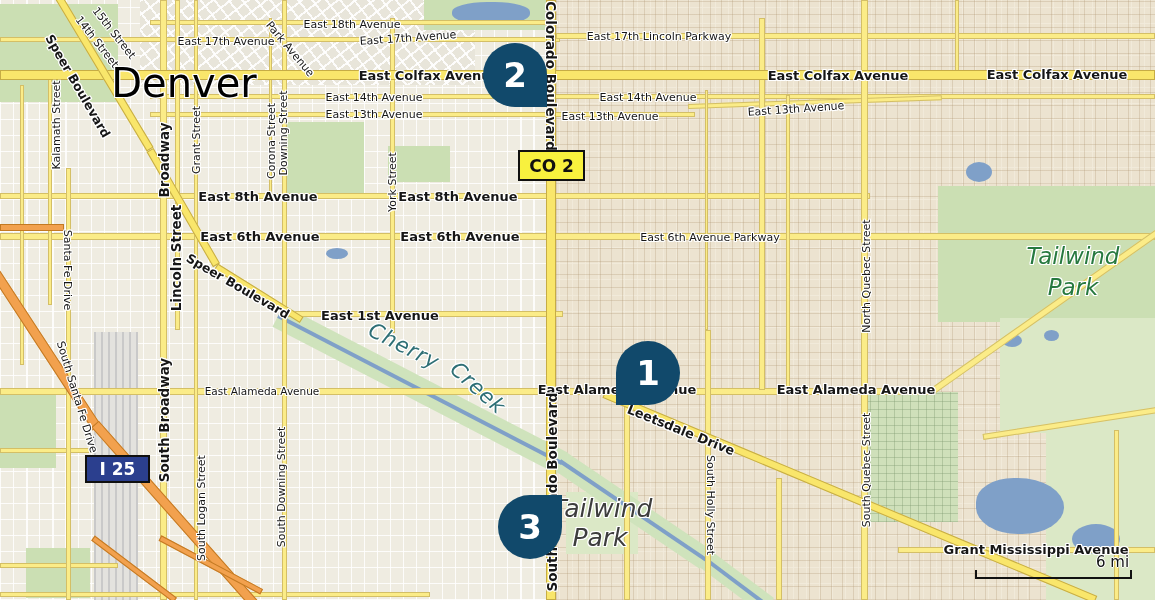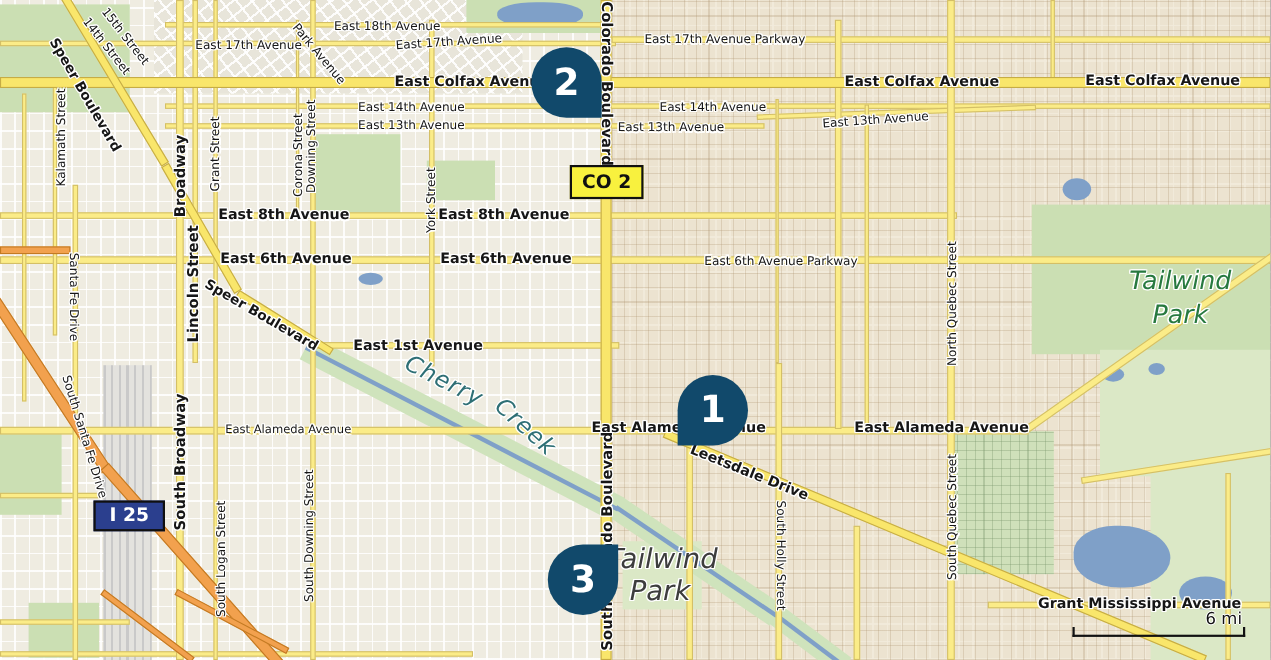--- a/index.html
+++ b/index.html
@@ -148,21 +148,21 @@
     <div class="feat road" style="left: 932px; top: 387.5px; width: 279px; height: 7px; transform-origin: 0px 50%; transform: rotate(-35.2deg);"></div>
     <div class="feat road" style="left: 983px; top: 434px; width: 176px; height: 6px; transform-origin: 0px 50%; transform: rotate(-8.8deg);"></div>
     <div class="feat motorway" style="left: -5px; top: 267px; width: 186px; height: 10px; transform-origin: 0px 50%; transform: rotate(56.8deg);"></div>
     <div class="feat motorway" style="left: 95px; top: 419px; width: 242px; height: 10px; transform-origin: 0px 50%; transform: rotate(48.5deg);"></div>
     <div class="feat motorway" style="left: 0px; top: 224px; width: 64px; height: 7px;"></div>
     <div class="feat motorway" style="left: 93px; top: 535px; width: 103px; height: 6px; transform-origin: 0px 50%; transform: rotate(37.1deg);"></div>
     <div class="feat motorway" style="left: 160px; top: 535px; width: 115px; height: 6px; transform-origin: 0px 50%; transform: rotate(27.9deg);"></div>
     <span class="lbl street" style="left: 352px; top: 24px; font-size: 11px; transform: translate(-50%, -50%) rotate(0deg);">East 18th Avenue</span>
     <span class="lbl street" style="left: 226px; top: 41px; font-size: 11px; transform: translate(-50%, -50%) rotate(0deg);">East 17th Avenue</span>
     <span class="lbl street" style="left: 408px; top: 38px; font-size: 11px; transform: translate(-50%, -50%) rotate(-4deg);">East 17th Avenue</span>
-    <span class="lbl street" style="left: 659px; top: 36px; font-size: 11px; transform: translate(-50%, -50%) rotate(0deg);">East 17th Avenue Parkway</span>
+    <span class="lbl street" style="left: 659px; top: 36px; font-size: 11px; transform: translate(-50%, -50%) rotate(0deg);">East 17th Lincoln Parkway</span>
     <span class="lbl street b" style="left: 429px; top: 75px; font-size: 13px; transform: translate(-50%, -50%) rotate(0deg);">East Colfax Avenue</span>
     <span class="lbl street b" style="left: 838px; top: 75px; font-size: 13px; transform: translate(-50%, -50%) rotate(0deg);">East Colfax Avenue</span>
     <span class="lbl street b" style="left: 1057px; top: 74px; font-size: 13px; transform: translate(-50%, -50%) rotate(0deg);">East Colfax Avenue</span>
     <span class="lbl street" style="left: 374px; top: 97px; font-size: 11px; transform: translate(-50%, -50%) rotate(0deg);">East 14th Avenue</span>
     <span class="lbl street" style="left: 648px; top: 97px; font-size: 11px; transform: translate(-50%, -50%) rotate(0deg);">East 14th Avenue</span>
     <span class="lbl street" style="left: 374px; top: 114px; font-size: 11px; transform: translate(-50%, -50%) rotate(0deg);">East 13th Avenue</span>
     <span class="lbl street" style="left: 610px; top: 116px; font-size: 11px; transform: translate(-50%, -50%) rotate(0deg);">East 13th Avenue</span>
     <span class="lbl street" style="left: 796px; top: 109px; font-size: 11px; transform: translate(-50%, -50%) rotate(-4deg);">East 13th Avenue</span>
     <span class="lbl street b" style="left: 258px; top: 196px; font-size: 13px; transform: translate(-50%, -50%) rotate(0deg);">East 8th Avenue</span>
     <span class="lbl street b" style="left: 458px; top: 196px; font-size: 13px; transform: translate(-50%, -50%) rotate(0deg);">East 8th Avenue</span>
@@ -190,20 +190,21 @@
     <span class="lbl street" style="left: 201px; top: 508px; font-size: 11px; transform: translate(-50%, -50%) rotate(-90deg);">South Logan Street</span>
     <span class="lbl street" style="left: 281px; top: 487px; font-size: 11px; transform: translate(-50%, -50%) rotate(-90deg);">South Downing Street</span>
     <span class="lbl street" style="left: 283px; top: 133px; font-size: 11px; transform: translate(-50%, -50%) rotate(-90deg);">Downing Street</span>
     <span class="lbl street" style="left: 271px; top: 141px; font-size: 11px; transform: translate(-50%, -50%) rotate(-90deg);">Corona Street</span>
     <span class="lbl street" style="left: 392px; top: 182px; font-size: 11px; transform: translate(-50%, -50%) rotate(-90deg);">York Street</span>
     <span class="lbl street b" style="left: 551px; top: 76px; font-size: 13.5px; transform: translate(-50%, -50%) rotate(90deg);">Colorado Boulevard</span>
     <span class="lbl street b" style="left: 552px; top: 492px; font-size: 13.5px; transform: translate(-50%, -50%) rotate(-90deg);">South Colorado Boulevard</span>
     <span class="lbl street" style="left: 710px; top: 505px; font-size: 11px; transform: translate(-50%, -50%) rotate(90deg);">South Holly Street</span>
     <span class="lbl street" style="left: 866px; top: 276px; font-size: 11px; transform: translate(-50%, -50%) rotate(-90deg);">North Quebec Street</span>
     <span class="lbl street" style="left: 866px; top: 470px; font-size: 11px; transform: translate(-50%, -50%) rotate(-90deg);">South Quebec Street</span>
+    <span class="lbl city" style="left: 184px; top: 83px; transform: translate(-50%, -50%);">Denver</span>
     <span class="lbl water-lbl" style="left: 404px; top: 346px; transform: translate(-50%, -50%) rotate(27deg);">Cherry</span>
     <span class="lbl water-lbl" style="left: 478px; top: 388px; transform: translate(-50%, -50%) rotate(42deg);">Creek</span>
     <span class="lbl park-lbl" style="left: 1073px; top: 256px; transform: translate(-50%, -50%) rotate(0deg);">Tailwind</span>
     <span class="lbl park-lbl" style="left: 1073px; top: 287px; transform: translate(-50%, -50%) rotate(0deg);">Park</span>
     <span class="lbl venue-lbl" style="left: 602px; top: 508px; transform: translate(-50%, -50%) rotate(0deg);">Tailwind</span>
     <span class="lbl venue-lbl" style="left: 600px; top: 537px; transform: translate(-50%, -50%) rotate(0deg);">Park</span>
     <div class="marker tail-bl" style="left: 616px; top: 341px;">
       <span>1</span>
     </div>
     <div class="marker tail-br" style="left: 483px; top: 43px;">

